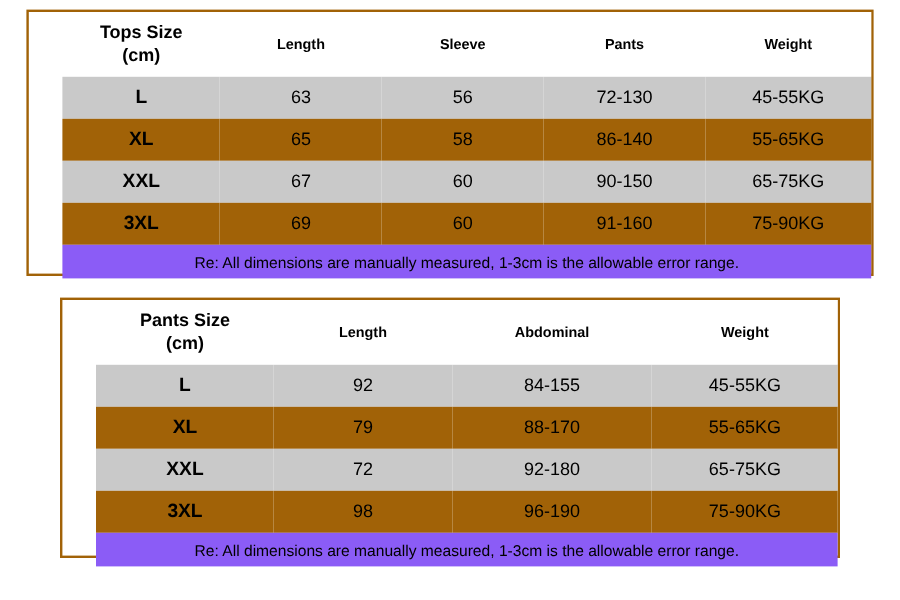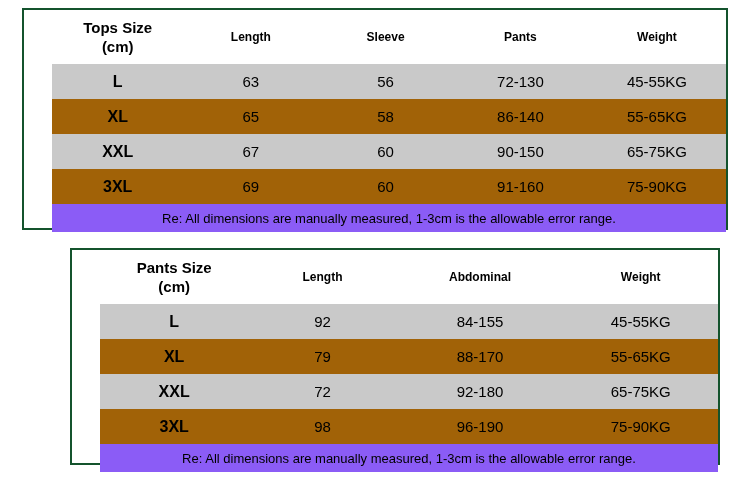--- a/index.html
+++ b/index.html
@@ -17,37 +17,36 @@
   .page {
     position: relative;
     width: 750px;
     height: 500px;
     box-sizing: border-box;
   }
 
   
   .table-block {
     position: absolute;
-    border: 2px solid #14532d;
+    border: 2px solid #a16207;
     background: #ffffff;
     box-sizing: border-box;
     padding-left: 28px;
   }
   #tops-block {
     left: 22px;
     top: 8px;
     width: 706px;
     height: 222px;
   }
   #pants-block {
     left: 50px;
     top: 248px;
     width: 650px;
     height: 217px;
-    margin-left: 20px;
   }
 
   table.size-table {
     width: 100%;
     border-collapse: collapse;
     table-layout: fixed;
   }
   table.size-table td,
   table.size-table th {
     text-align: center;

